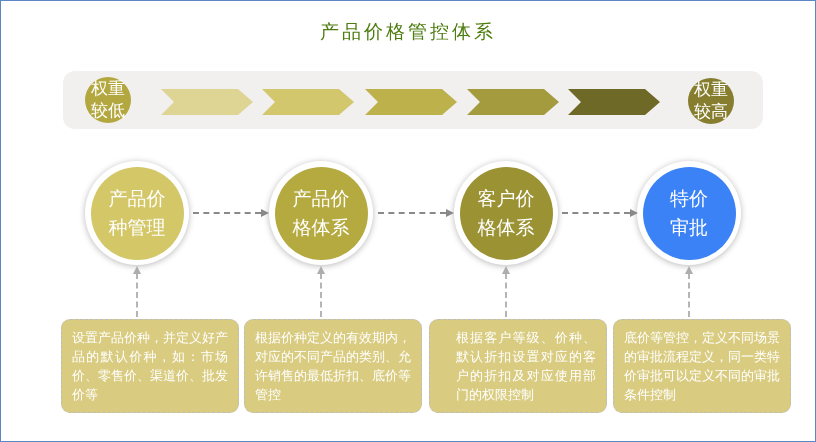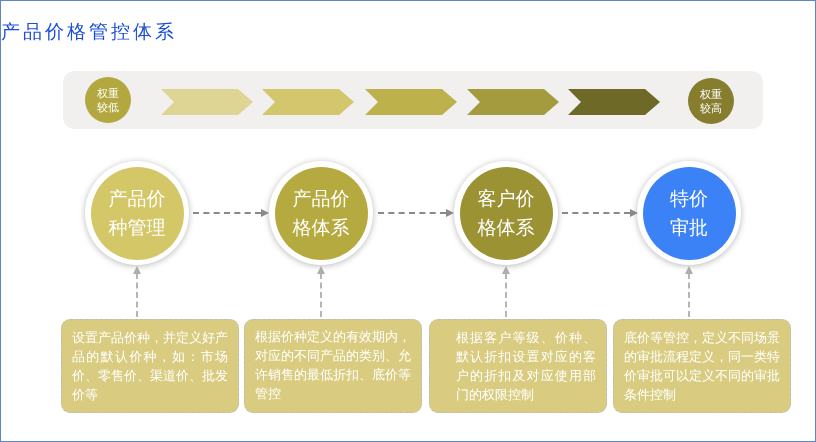--- a/index.html
+++ b/index.html
@@ -14,43 +14,44 @@
     border: 1px solid #5b87c3;
     overflow: hidden;
   }
 
   
   .title {
     position: absolute;
     top: 18px;
     left: 0;
     width: 100%;
+    text-align: center;
     font-size: 19px;
     font-weight: normal;
     letter-spacing: 3px;
-    color: #1d4ed8;
+    color: #4d7c0f;
   }
 
   
   .weight-bar {
     position: absolute;
     left: 62px;
     top: 70px;
     width: 700px;
     height: 58px;
     background: #f1f0ef;
     border-radius: 12px;
   }
   .badge {
     position: absolute;
     width: 46px;
     height: 46px;
     border-radius: 50%;
     color: #ffffff;
-    font-size: 11px;
+    font-size: 17px;
     line-height: 1.3;
     display: flex;
     align-items: center;
     justify-content: center;
     text-align: center;
     white-space: pre-line;
   }
   .badge-left  { left: 22px; top: 6px; }
   .badge-right { left: 625px; top: 7px; }
 
@@ -207,21 +208,21 @@
   <div class="h-arrow h3"></div>
 
   <div class="v-arrow v1"></div>
   <div class="v-arrow v2"></div>
   <div class="v-arrow v3"></div>
   <div class="v-arrow v4"></div>
 
   <div class="desc-box b1" style="background: rgb(217, 204, 129);">
     <p>设置产品价种，并定义好产品的默认价种，如：市场价、零售价、渠道价、批发价等</p>
   </div>
-  <div class="desc-box b2" style="background: rgb(217, 204, 129); font-family: Liberation Mono, monospace;">
+  <div class="desc-box b2" style="background: rgb(217, 204, 129);">
     <p>根据价种定义的有效期内，对应的不同产品的类别、允许销售的最低折扣、底价等管控</p>
   </div>
   <div class="desc-box b3" style="background: rgb(217, 204, 129);">
     <p>根据客户等级、价种、默认折扣设置对应的客户的折扣及对应使用部门的权限控制</p>
   </div>
   <div class="desc-box b4" style="background: rgb(217, 204, 129);">
     <p>底价等管控，定义不同场景的审批流程定义，同一类特价审批可以定义不同的审批条件控制</p>
   </div>
 
 </div>

